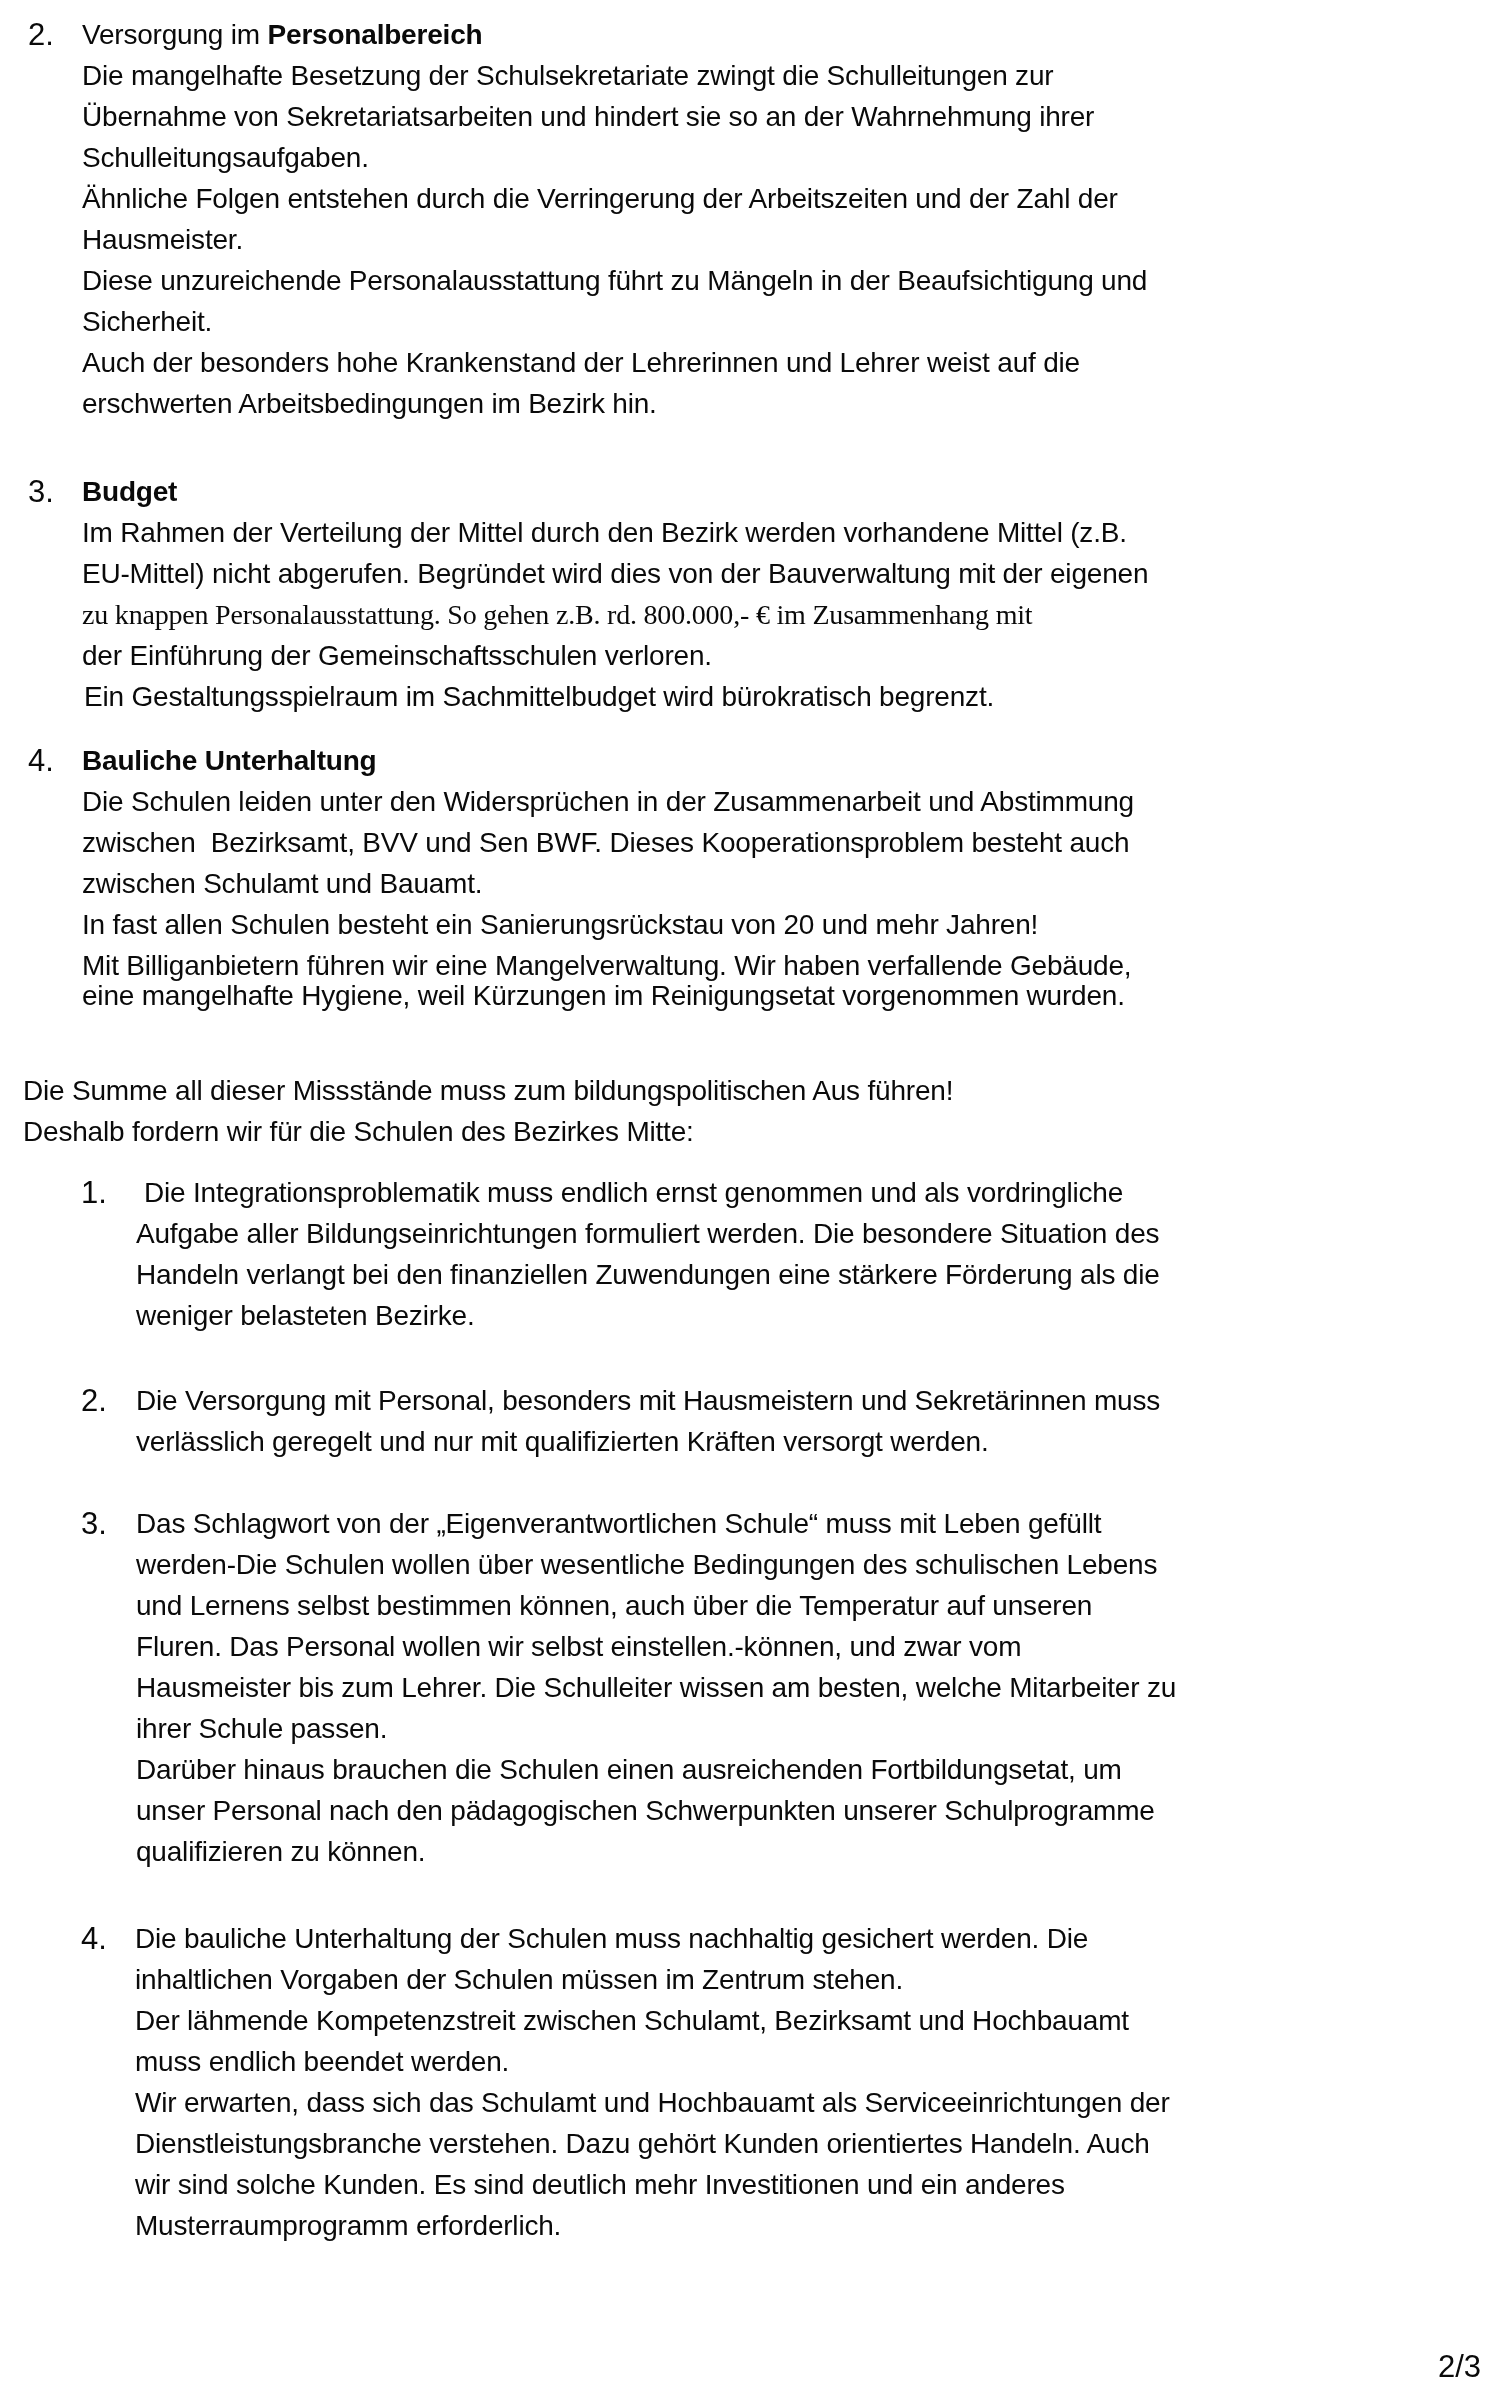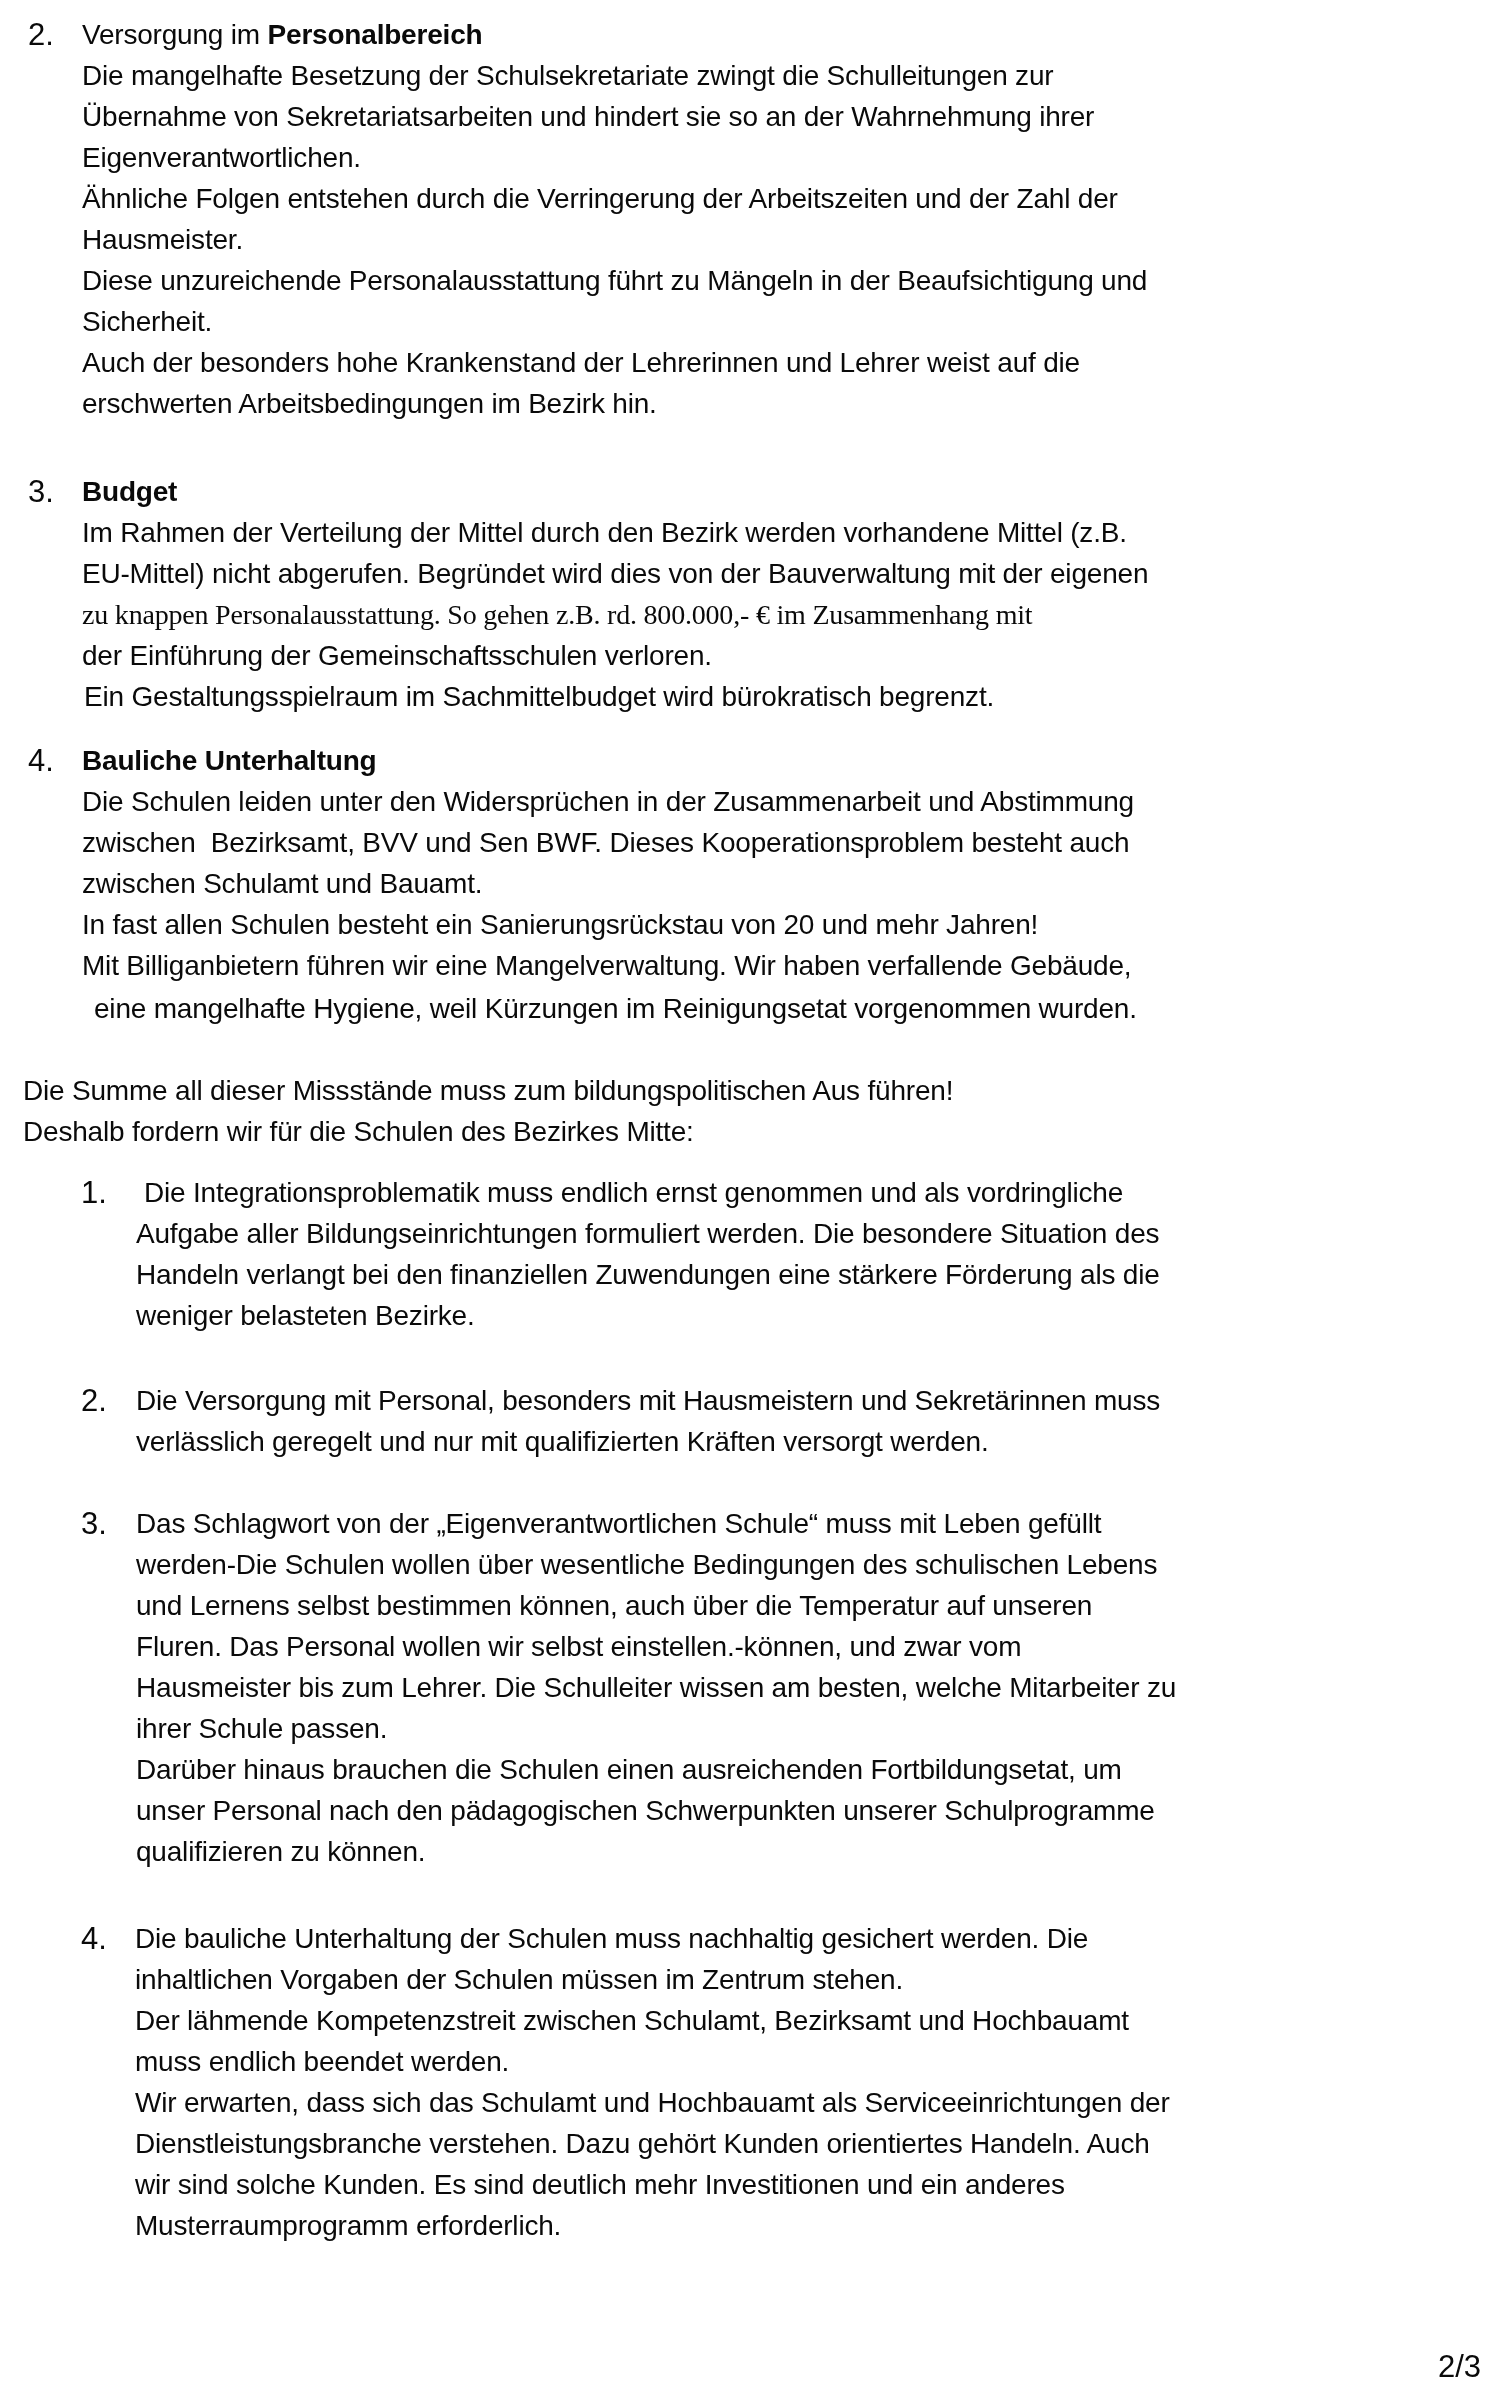--- a/index.html
+++ b/index.html
@@ -17,21 +17,21 @@
   .page-number { position: absolute; right: 29px; top: 2346px; font-size: 31px; line-height: 41px; }
 </style>
 </head>
 <body>
 
 <div class="block" style="top:14px;">
   <span class="num" style="left:28px; top:0;">2.</span>
   <span class="line" style="left:82px; top:0;"><span>Versorgung im </span><span class="bold">Personalbereich</span></span>
   <span class="line" style="left:82px; top:41px;">Die mangelhafte Besetzung der Schulsekretariate zwingt die Schulleitungen zur</span>
   <span class="line" style="left:82px; top:82px;">Übernahme von Sekretariatsarbeiten und hindert sie so an der Wahrnehmung ihrer</span>
-  <span class="line" style="left:82px; top:123px;">Eigenverantwortlichen.</span>
+  <span class="line" style="left:82px; top:123px;">Schulleitungsaufgaben.</span>
   <span class="line" style="left:82px; top:164px;">Ähnliche Folgen entstehen durch die Verringerung der Arbeitszeiten und der Zahl der</span>
   <span class="line" style="left:82px; top:205px;">Hausmeister.</span>
   <span class="line" style="left:82px; top:246px;">Diese unzureichende Personalausstattung führt zu Mängeln in der Beaufsichtigung und</span>
   <span class="line" style="left:82px; top:287px;">Sicherheit.</span>
   <span class="line" style="left:82px; top:328px;">Auch der besonders hohe Krankenstand der Lehrerinnen und Lehrer weist auf die</span>
   <span class="line" style="left:82px; top:369px;">erschwerten Arbeitsbedingungen im Bezirk hin.</span>
 </div>
 
 <div class="block" style="top:471px;">
   <span class="num" style="left:28px; top:0;">3.</span>
@@ -44,21 +44,21 @@
 </div>
 
 <div class="block" style="top:740px;">
   <span class="num" style="left:28px; top:0;">4.</span>
   <span class="line bold" style="left:82px; top:0;">Bauliche Unterhaltung</span>
   <span class="line" style="left:82px; top:41px;">Die Schulen leiden unter den Widersprüchen in der Zusammenarbeit und Abstimmung</span>
   <span class="line" style="left:82px; top:82px; white-space:pre;">zwischen  Bezirksamt, BVV und Sen BWF. Dieses Kooperationsproblem besteht auch</span>
   <span class="line" style="left:82px; top:123px;">zwischen Schulamt und Bauamt.</span>
   <span class="line" style="left:82px; top:164px;">In fast allen Schulen besteht ein Sanierungsrückstau von 20 und mehr Jahren!</span>
   <span class="line" style="left:82px; top:205px;">Mit Billiganbietern führen wir eine Mangelverwaltung. Wir haben verfallende Gebäude,</span>
-  <span class="line" style="left:82px; top:248px;margin-left:12px;">eine mangelhafte Hygiene, weil Kürzungen im Reinigungsetat vorgenommen wurden.</span>
+  <span class="line" style="left:82px; top:235px;">eine mangelhafte Hygiene, weil Kürzungen im Reinigungsetat vorgenommen wurden.</span>
 </div>
 
 <div class="block" style="top:1070px;">
   <span class="line" style="left:23px; top:0;">Die Summe all dieser Missstände muss zum bildungspolitischen Aus führen!</span>
   <span class="line" style="left:23px; top:41px;text-align:center;">Deshalb fordern wir für die Schulen des Bezirkes Mitte:</span>
 </div>
 
 <div class="block" style="top:1172px;">
   <span class="num" style="left:81px; top:0;">1.</span>
   <span class="line" style="left:144px; top:0;">Die Integrationsproblematik muss endlich ernst genommen und als vordringliche</span>

